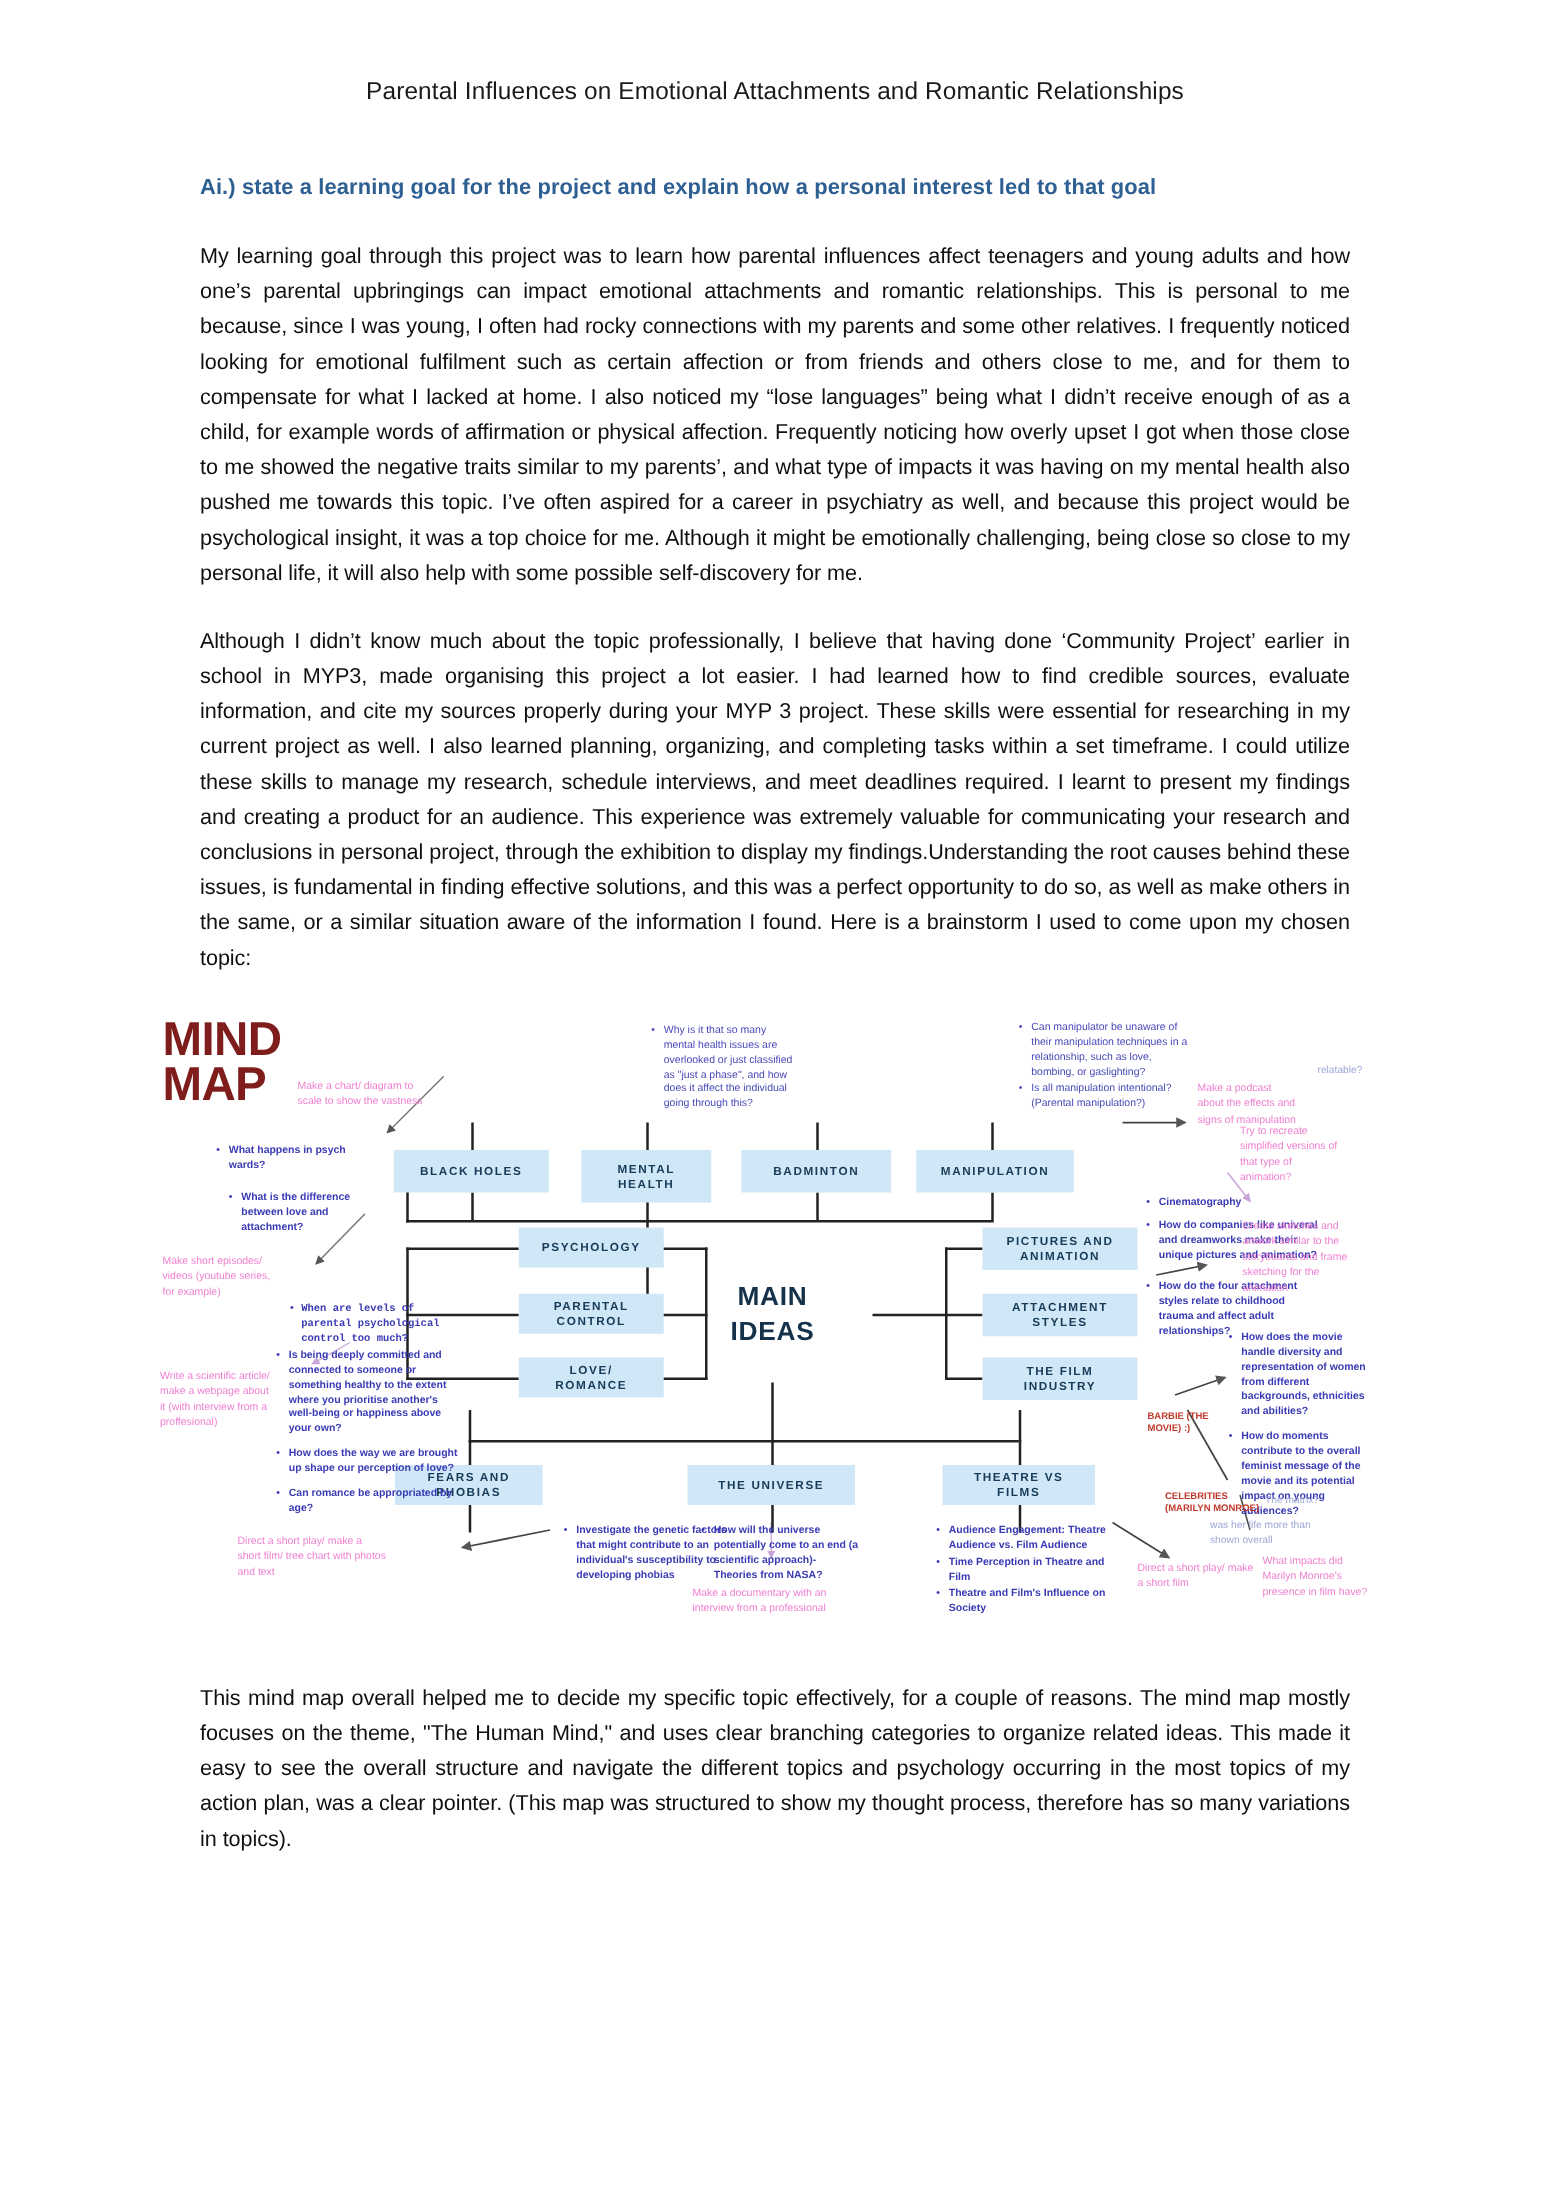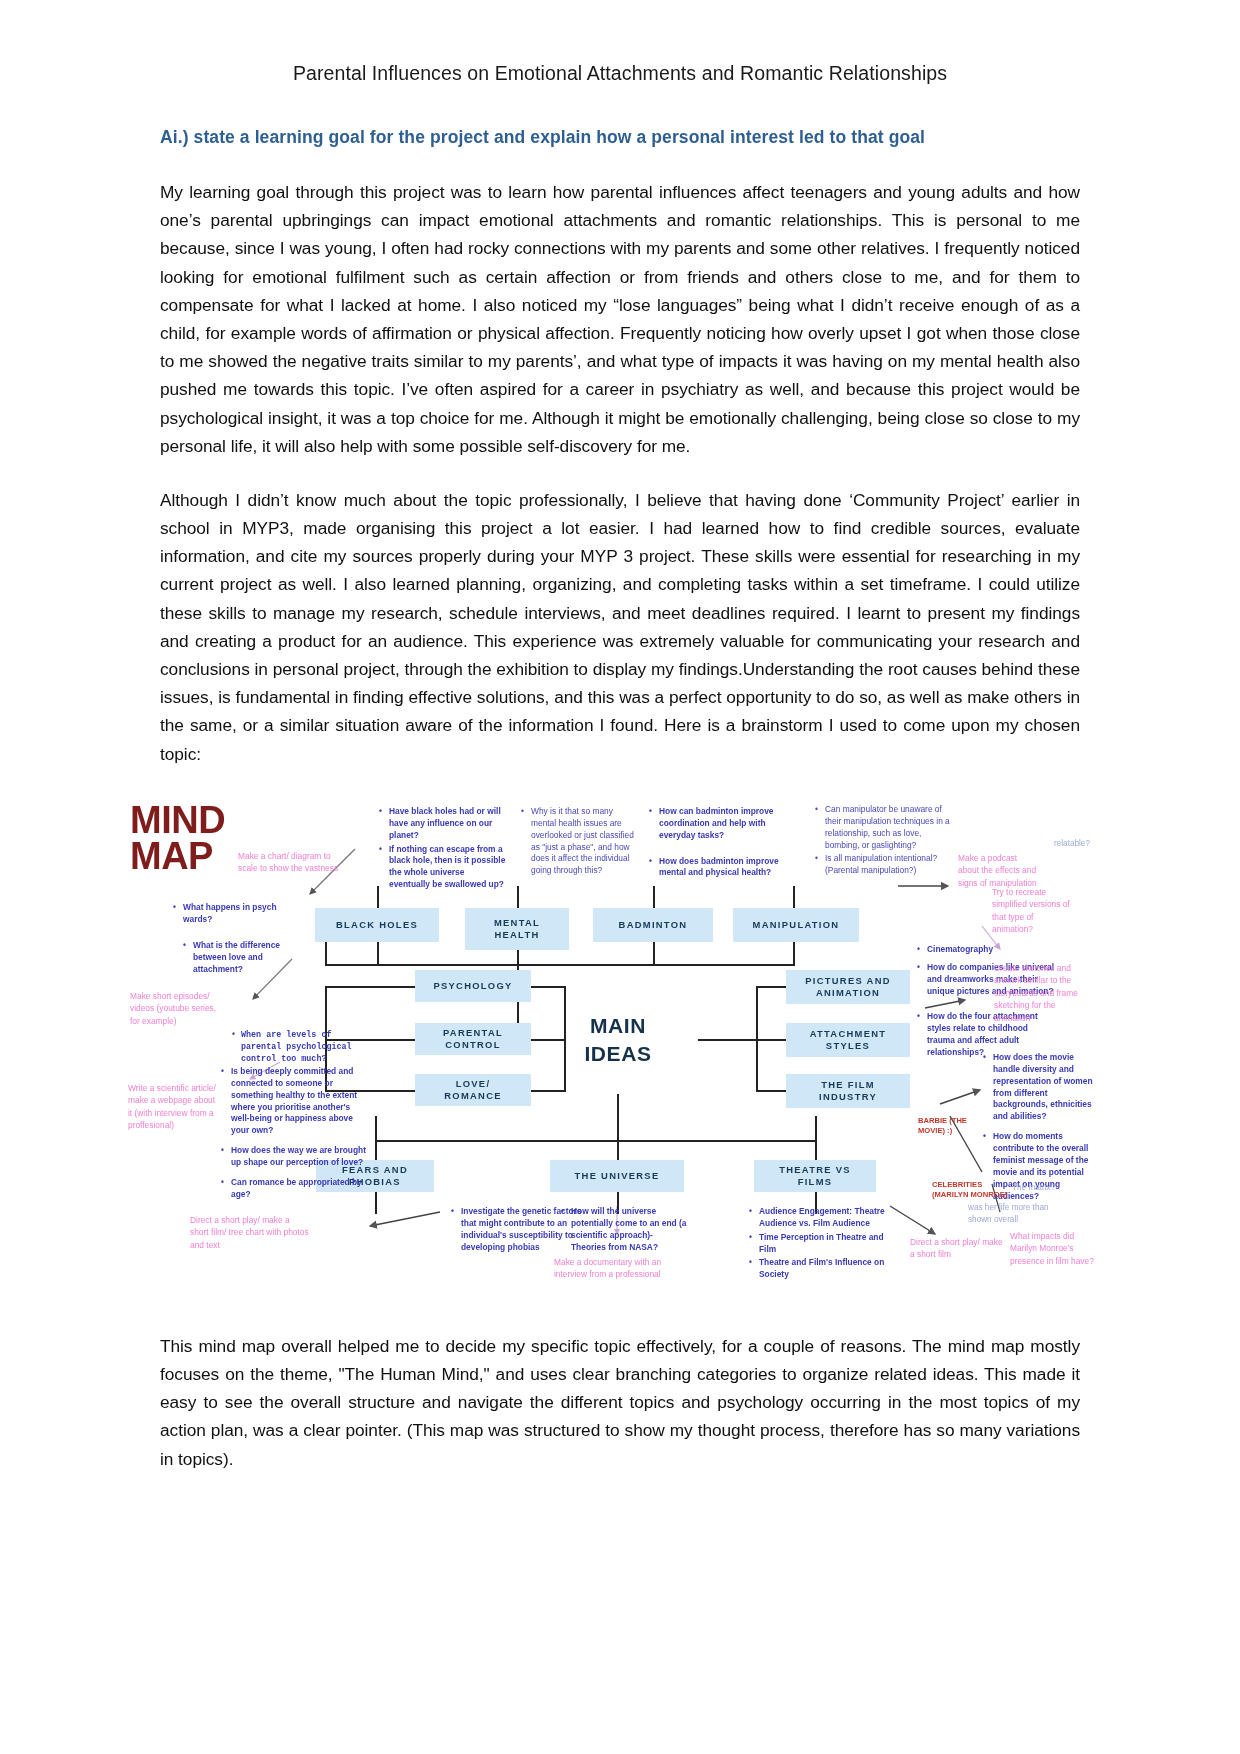--- a/index.html
+++ b/index.html
@@ -22,21 +22,21 @@
     padding: 0;
   }
   .doc-header {
     text-align: center;
     font-size: 19.5px;
     color: #1a1a1a;
     padding-top: 62px;
     letter-spacing: 0.1px;
   }
   .content {
-    margin: 0 auto;
+    margin: 12px auto;
     width: 920px;
     padding-top: 42px;
   }
   .section-heading {
     color: #2e5f93;
     font-weight: bold;
     font-size: 17.5px;
     letter-spacing: 0.1px;
     margin: 0 0 30px 0;
   }
@@ -240,39 +240,27 @@
 STYLES</div>
       <div class="box" style="left:666px; top:280px; width:124px; height:34px; white-space:pre-line;">THE FILM
 INDUSTRY</div>
 
       <div class="box" style="left:196px; top:366px; width:118px; height:32px; white-space:pre-line;">FEARS AND
 PHOBIAS</div>
       <div class="box" style="left:430px; top:366px; width:134px; height:32px;">THE UNIVERSE</div>
       <div class="box" style="left:634px; top:366px; width:122px; height:32px; white-space:pre-line;">THEATRE VS
 FILMS</div>
 
-      <div class="note" style="left:258px; top:12px; width:128px;">
-        <ul>
-          <li>Have black holes had or will have any influence on our planet?</li>
-          <li>If nothing can escape from a black hole, then is it possible the whole universe eventually be swallowed up?</li>
-        </ul>
-      </div>
 
       <div class="note thin" style="left:400px; top:12px; width:120px;">
         <ul>
           <li>Why is it that so many mental health issues are overlooked or just classified as "just a phase", and how does it affect the individual going through this?</li>
         </ul>
       </div>
 
-      <div class="note" style="left:528px; top:12px; width:148px;">
-        <ul>
-          <li style="margin-bottom:14px;">How can badminton improve coordination and help with everyday tasks?</li>
-          <li>How does badminton improve mental and physical health?</li>
-        </ul>
-      </div>
 
       <div class="note thin" style="left:694px; top:10px; width:142px;">
         <ul>
           <li>Can manipulator be unaware of their manipulation techniques in a relationship, such as love, bombing, or gaslighting?</li>
           <li>Is all manipulation intentional? (Parental manipulation?)</li>
         </ul>
       </div>
 
       <div class="note" style="left:52px; top:108px; width:118px;">
         <ul>

